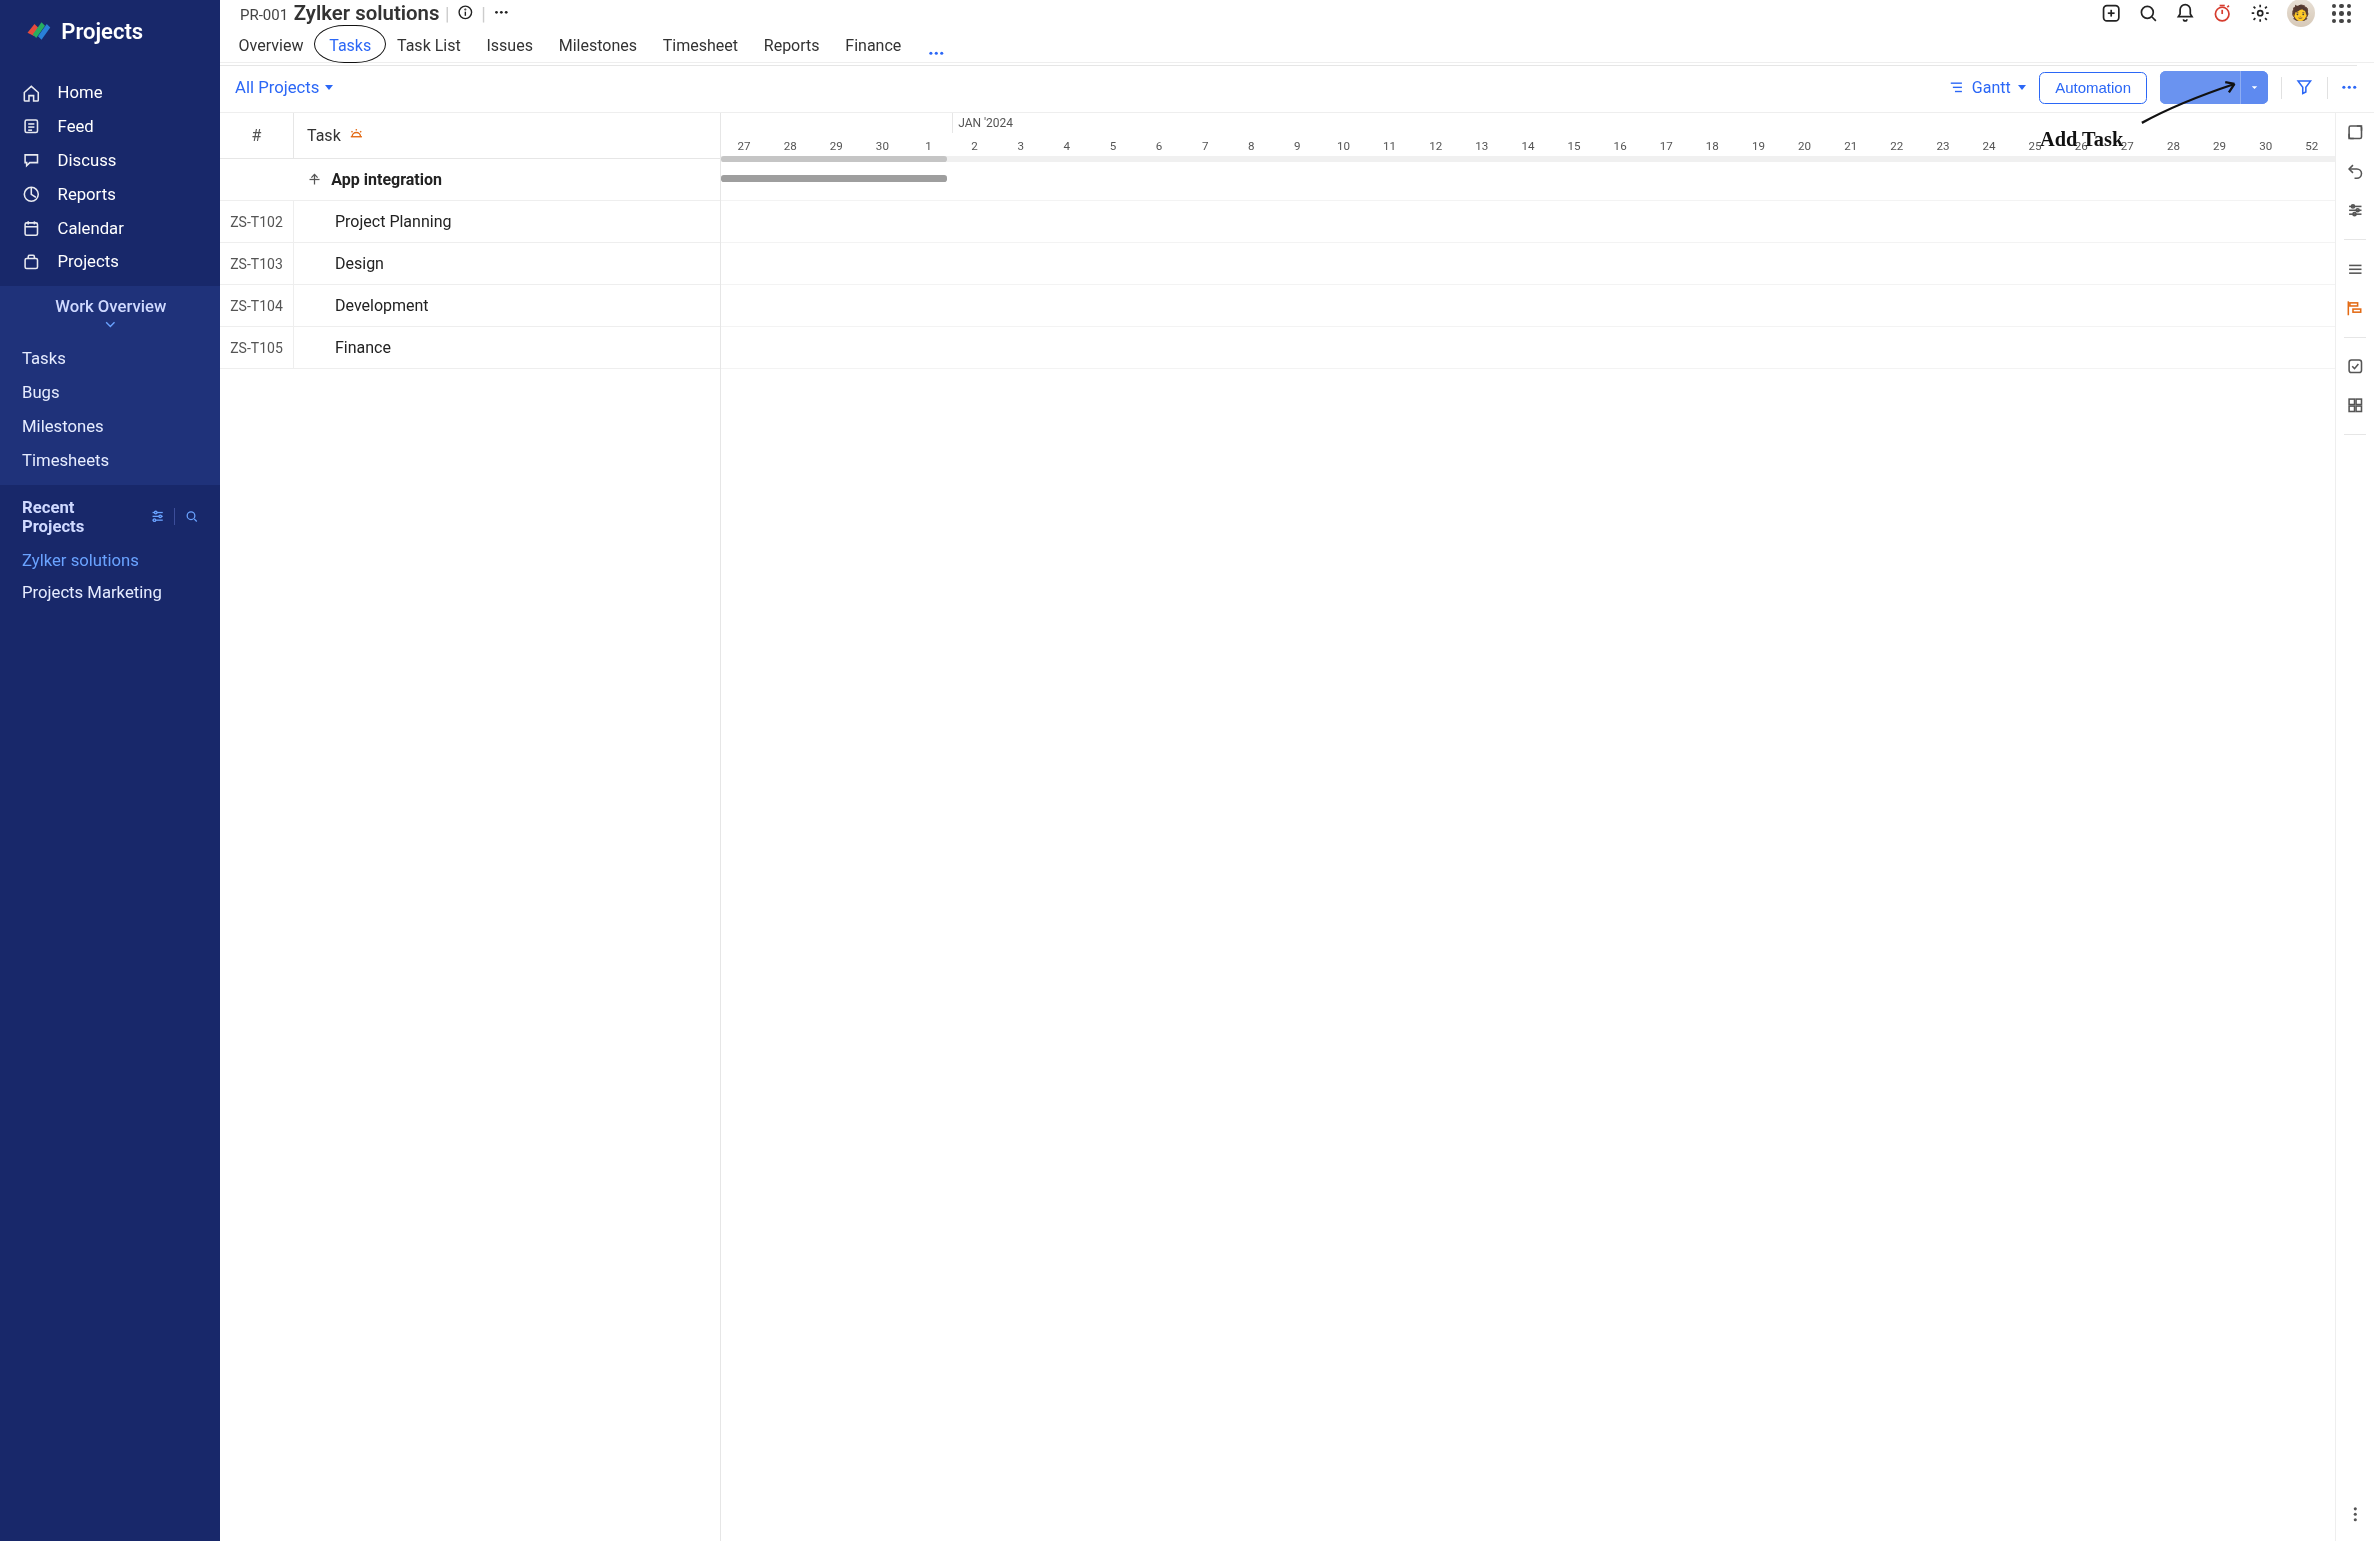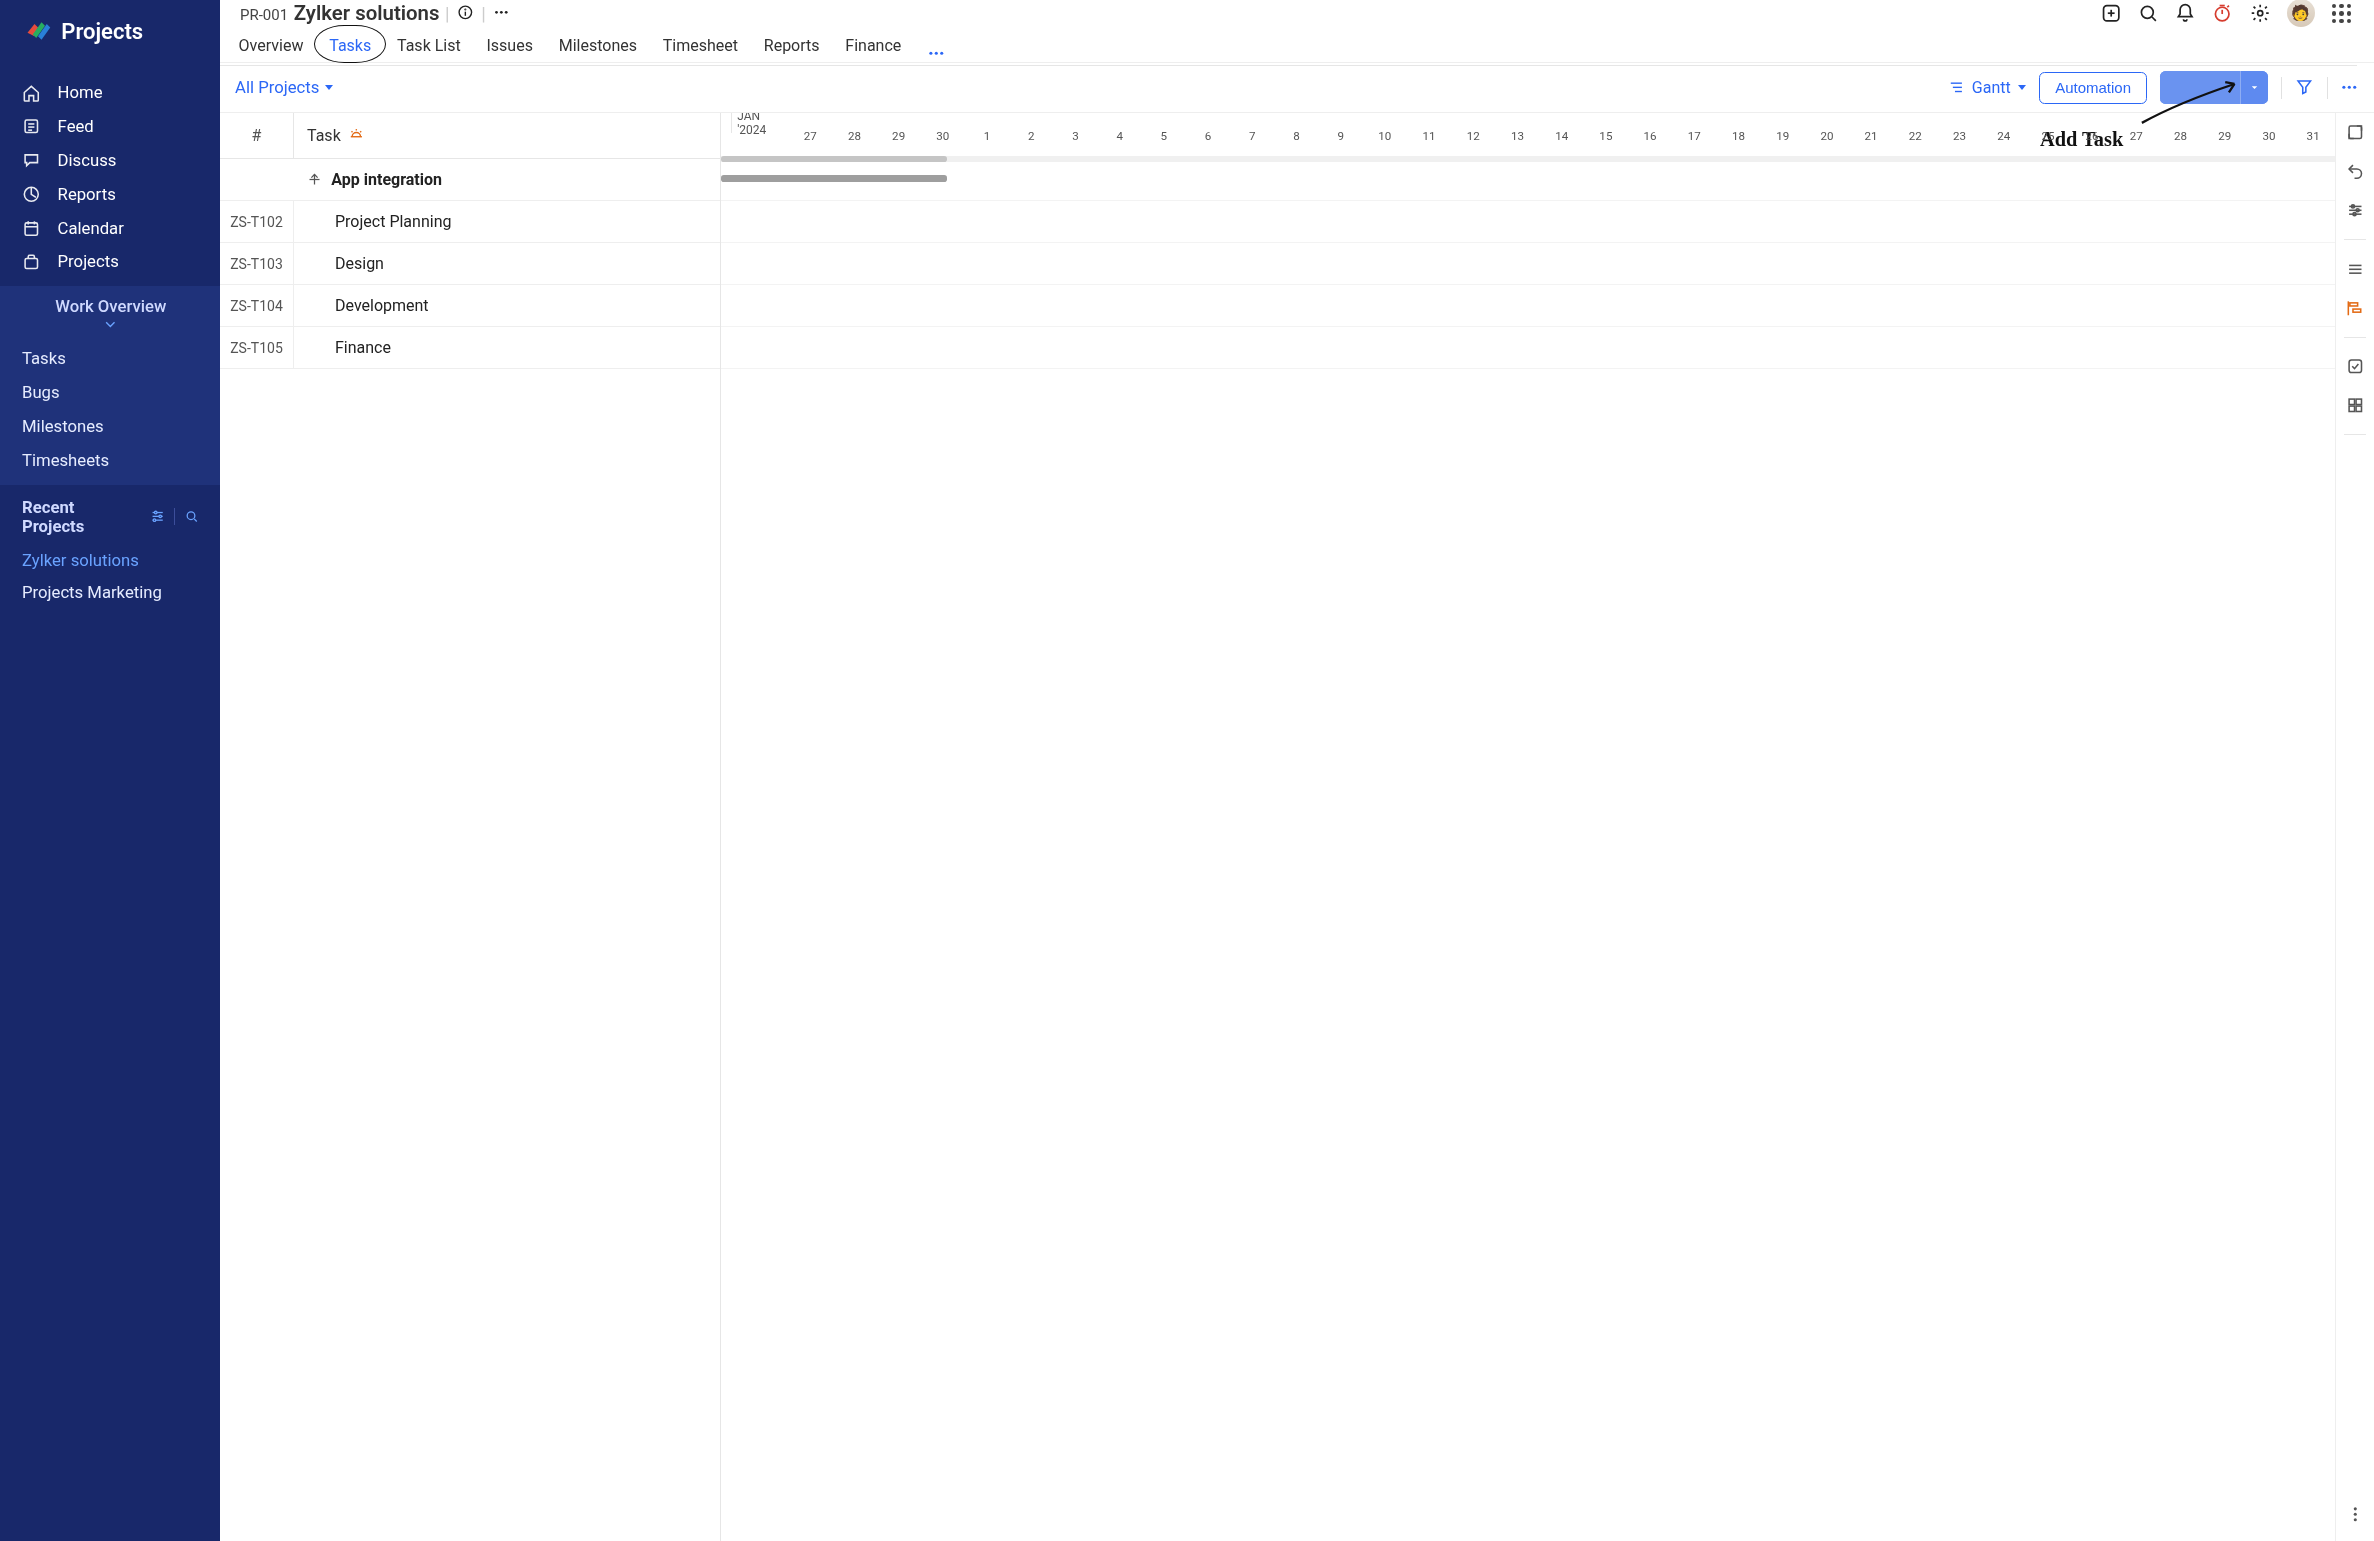--- a/index.html
+++ b/index.html
@@ -75,21 +75,21 @@
   .gh-task .urgent { color:#e36a14; width:16.7px; height:16.7px; }
   .grow { display:flex; height:42px; border-bottom:0.9px solid #eee; align-items:center; }
   .grow.group { font-weight:700; }
   .grow .num { width:74px; border-right:0.9px solid #eee; height:100%; display:flex; align-items:center; justify-content:center; color:#555; font-size:14px; }
   .grow.group .num { border-right:none; }
   .grow .task { flex:1; padding-left:41px; font-size:16px; }
   .grow.group .task { padding-left:13px; display:flex; align-items:center; gap:9.3px; }
   .grow.group .gicon2 { width:15px; height:15px; color:#555; }
 
   .gantt-right { flex:1; overflow:hidden; position:relative; }
-  .timeline-head { height:46px; border-bottom:0.9px solid #e6e6e6; display:flex; flex-direction:row; }
+  .timeline-head { height:46px; border-bottom:0.9px solid #e6e6e6; display:flex; flex-direction:column; }
   .tl-month { height:20.4px; display:flex; align-items:center; font-size:12px; color:#555; }
   .tl-month .seg { border-left:0.9px solid #e6e6e6; padding-left:5.6px; height:100%; display:flex; align-items:center; }
   .tl-days { flex:1; display:flex; align-items:center; }
   .tl-days .day { flex:1; text-align:center; font-size:11.6px; color:#555; }
   .tl-body-row { height:42px; border-bottom:0.9px solid #f3f3f3; position:relative; }
   .gbar { position:absolute; top:16.7px; height:5.6px; background:#bfbfbf; border-radius:2.8px; }
   .gbar.dark { background:#9e9e9e; height:7.4px; top:16px; }
   .scroll-thin { position:absolute; top:43px; left:0; right:0; height:5.6px; background:#f0f0f0; }
   .scroll-thin .thumb { position:absolute; left:0; top:0; height:100%; background:#c5c5c5; border-radius:2.8px; }
 
@@ -420,21 +420,21 @@
               <div class="day">21</div>
               <div class="day">22</div>
               <div class="day">23</div>
               <div class="day">24</div>
               <div class="day">25</div>
               <div class="day">26</div>
               <div class="day">27</div>
               <div class="day">28</div>
               <div class="day">29</div>
               <div class="day">30</div>
-              <div class="day">31</div>
+              <div class="day">52</div>
             </div>
         </div>
         <div class="scroll-thin">
             <div class="thumb" style="width:14%;"></div>
           </div>
         <div class="tl-body-row">
           <div class="gbar dark" style="left:0; width:14%;"></div>
         </div>
         <div class="tl-body-row"></div>
         <div class="tl-body-row"></div>

